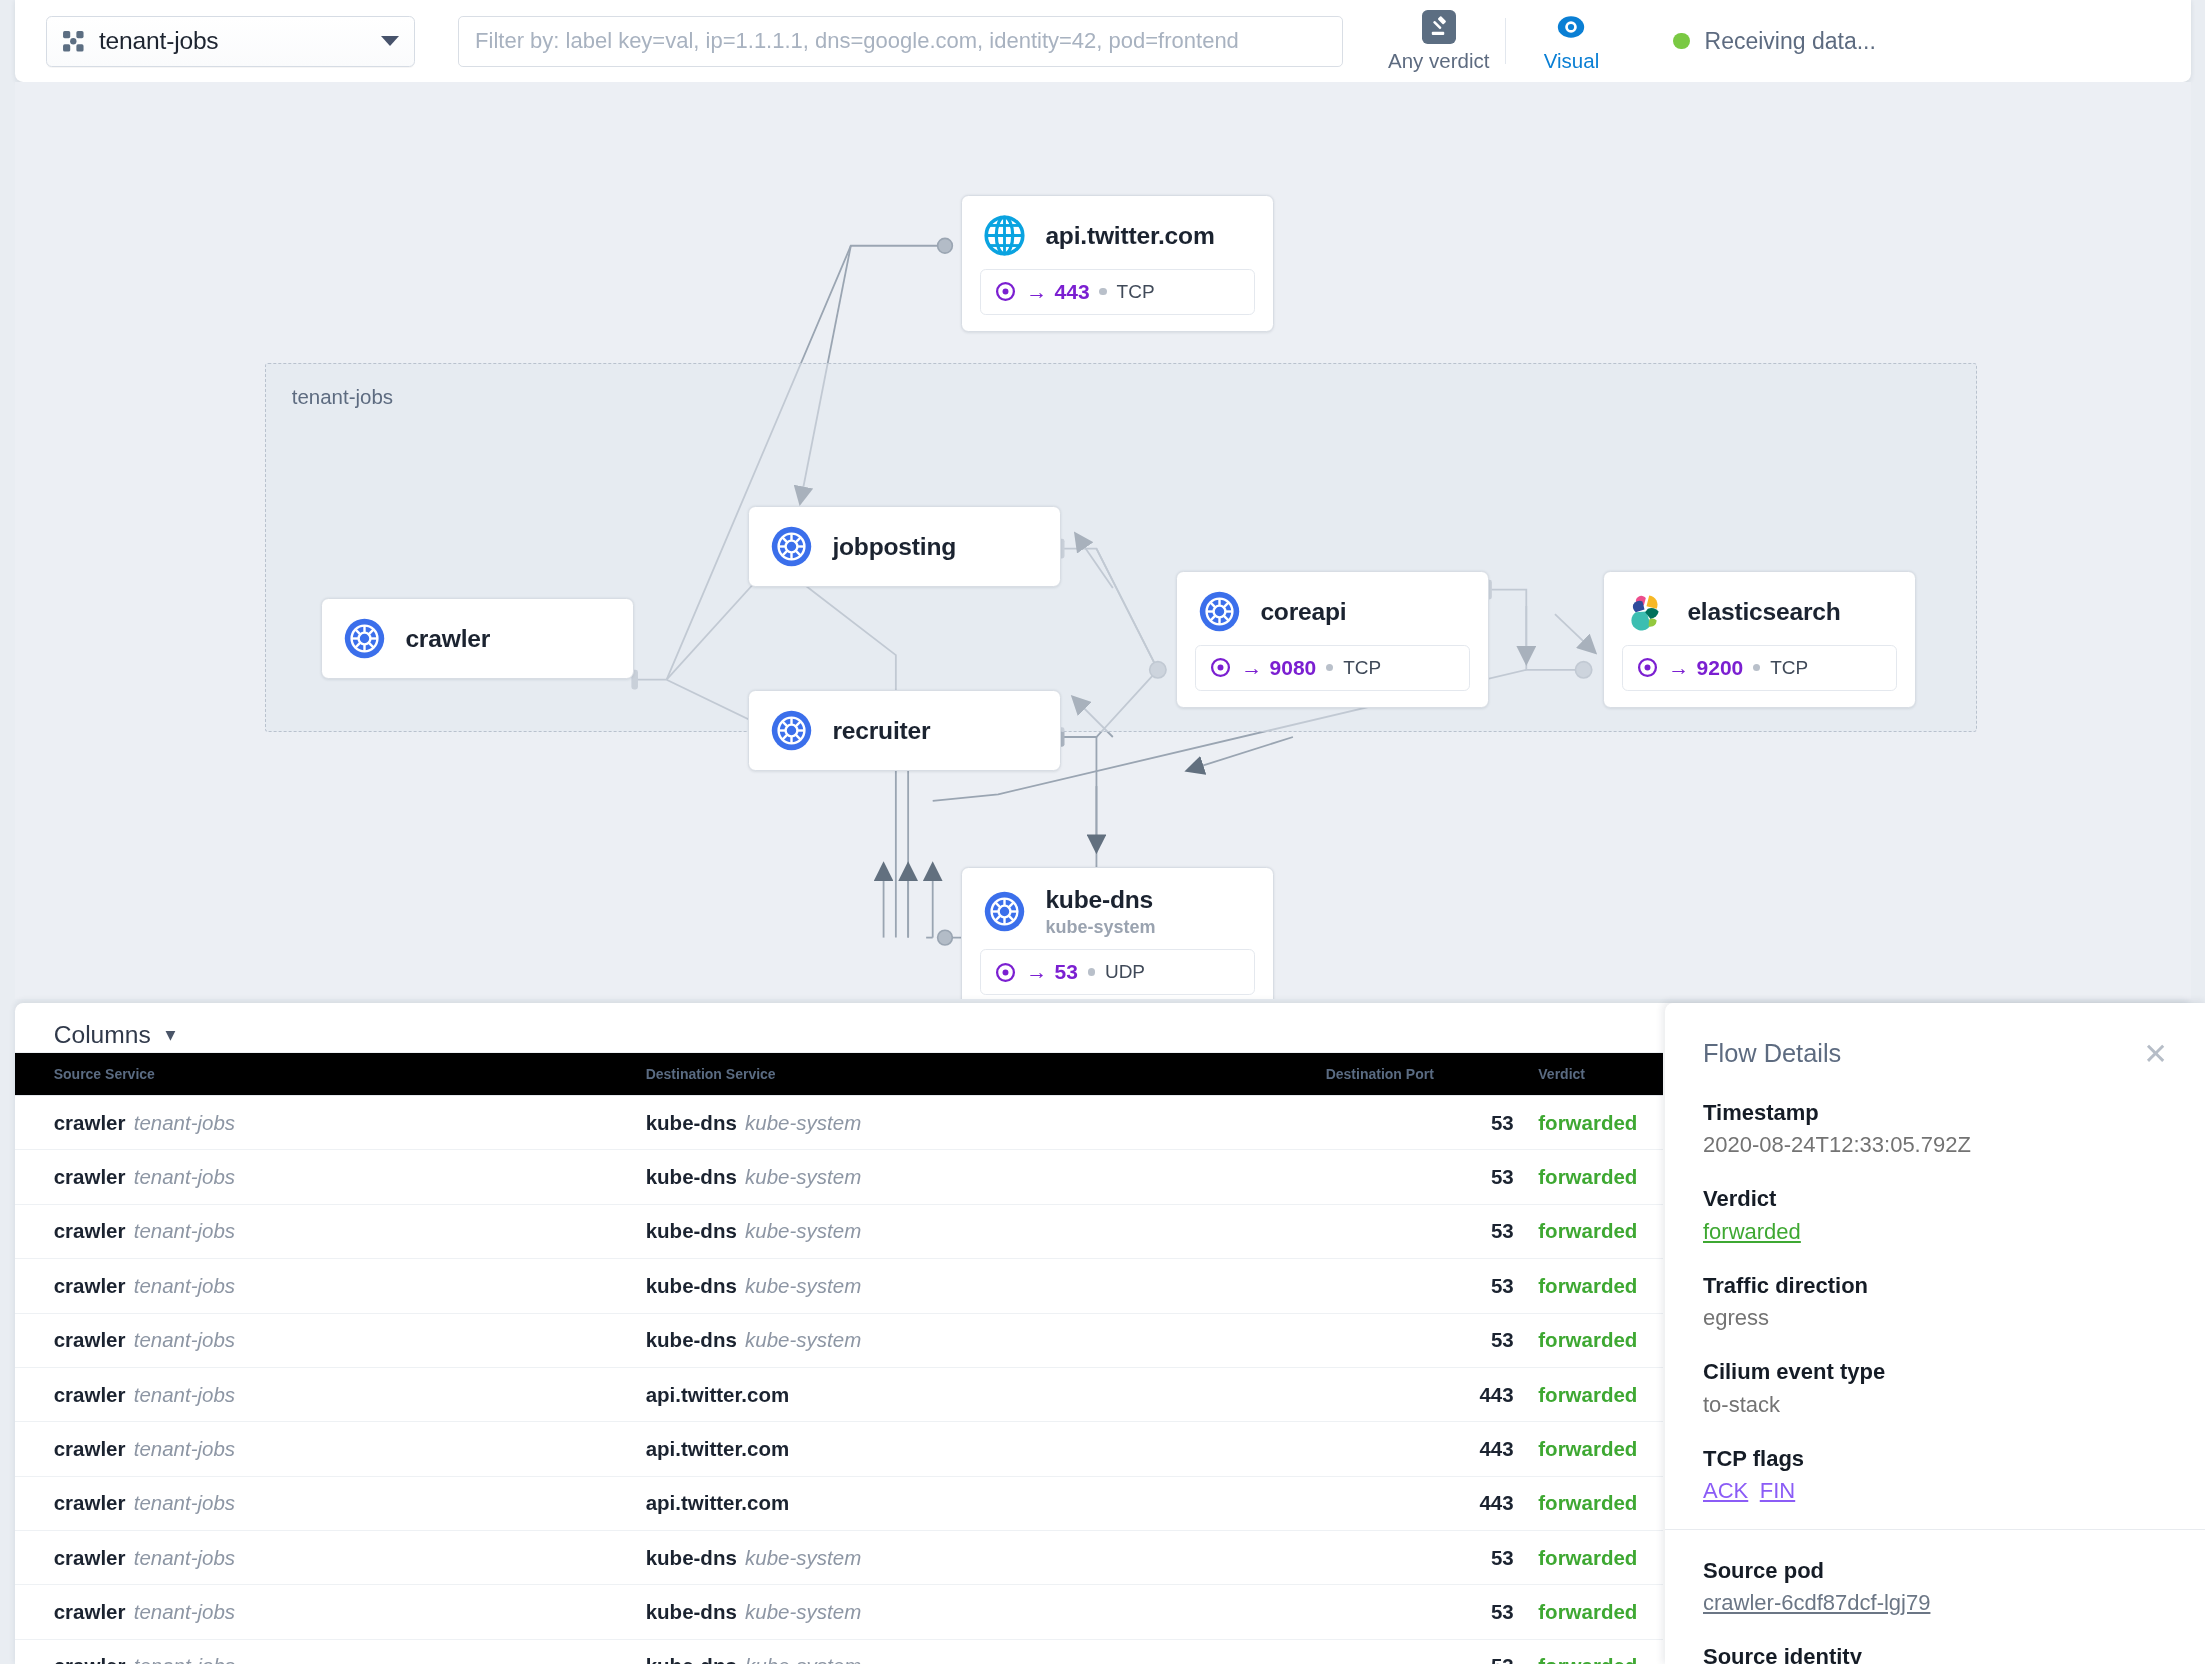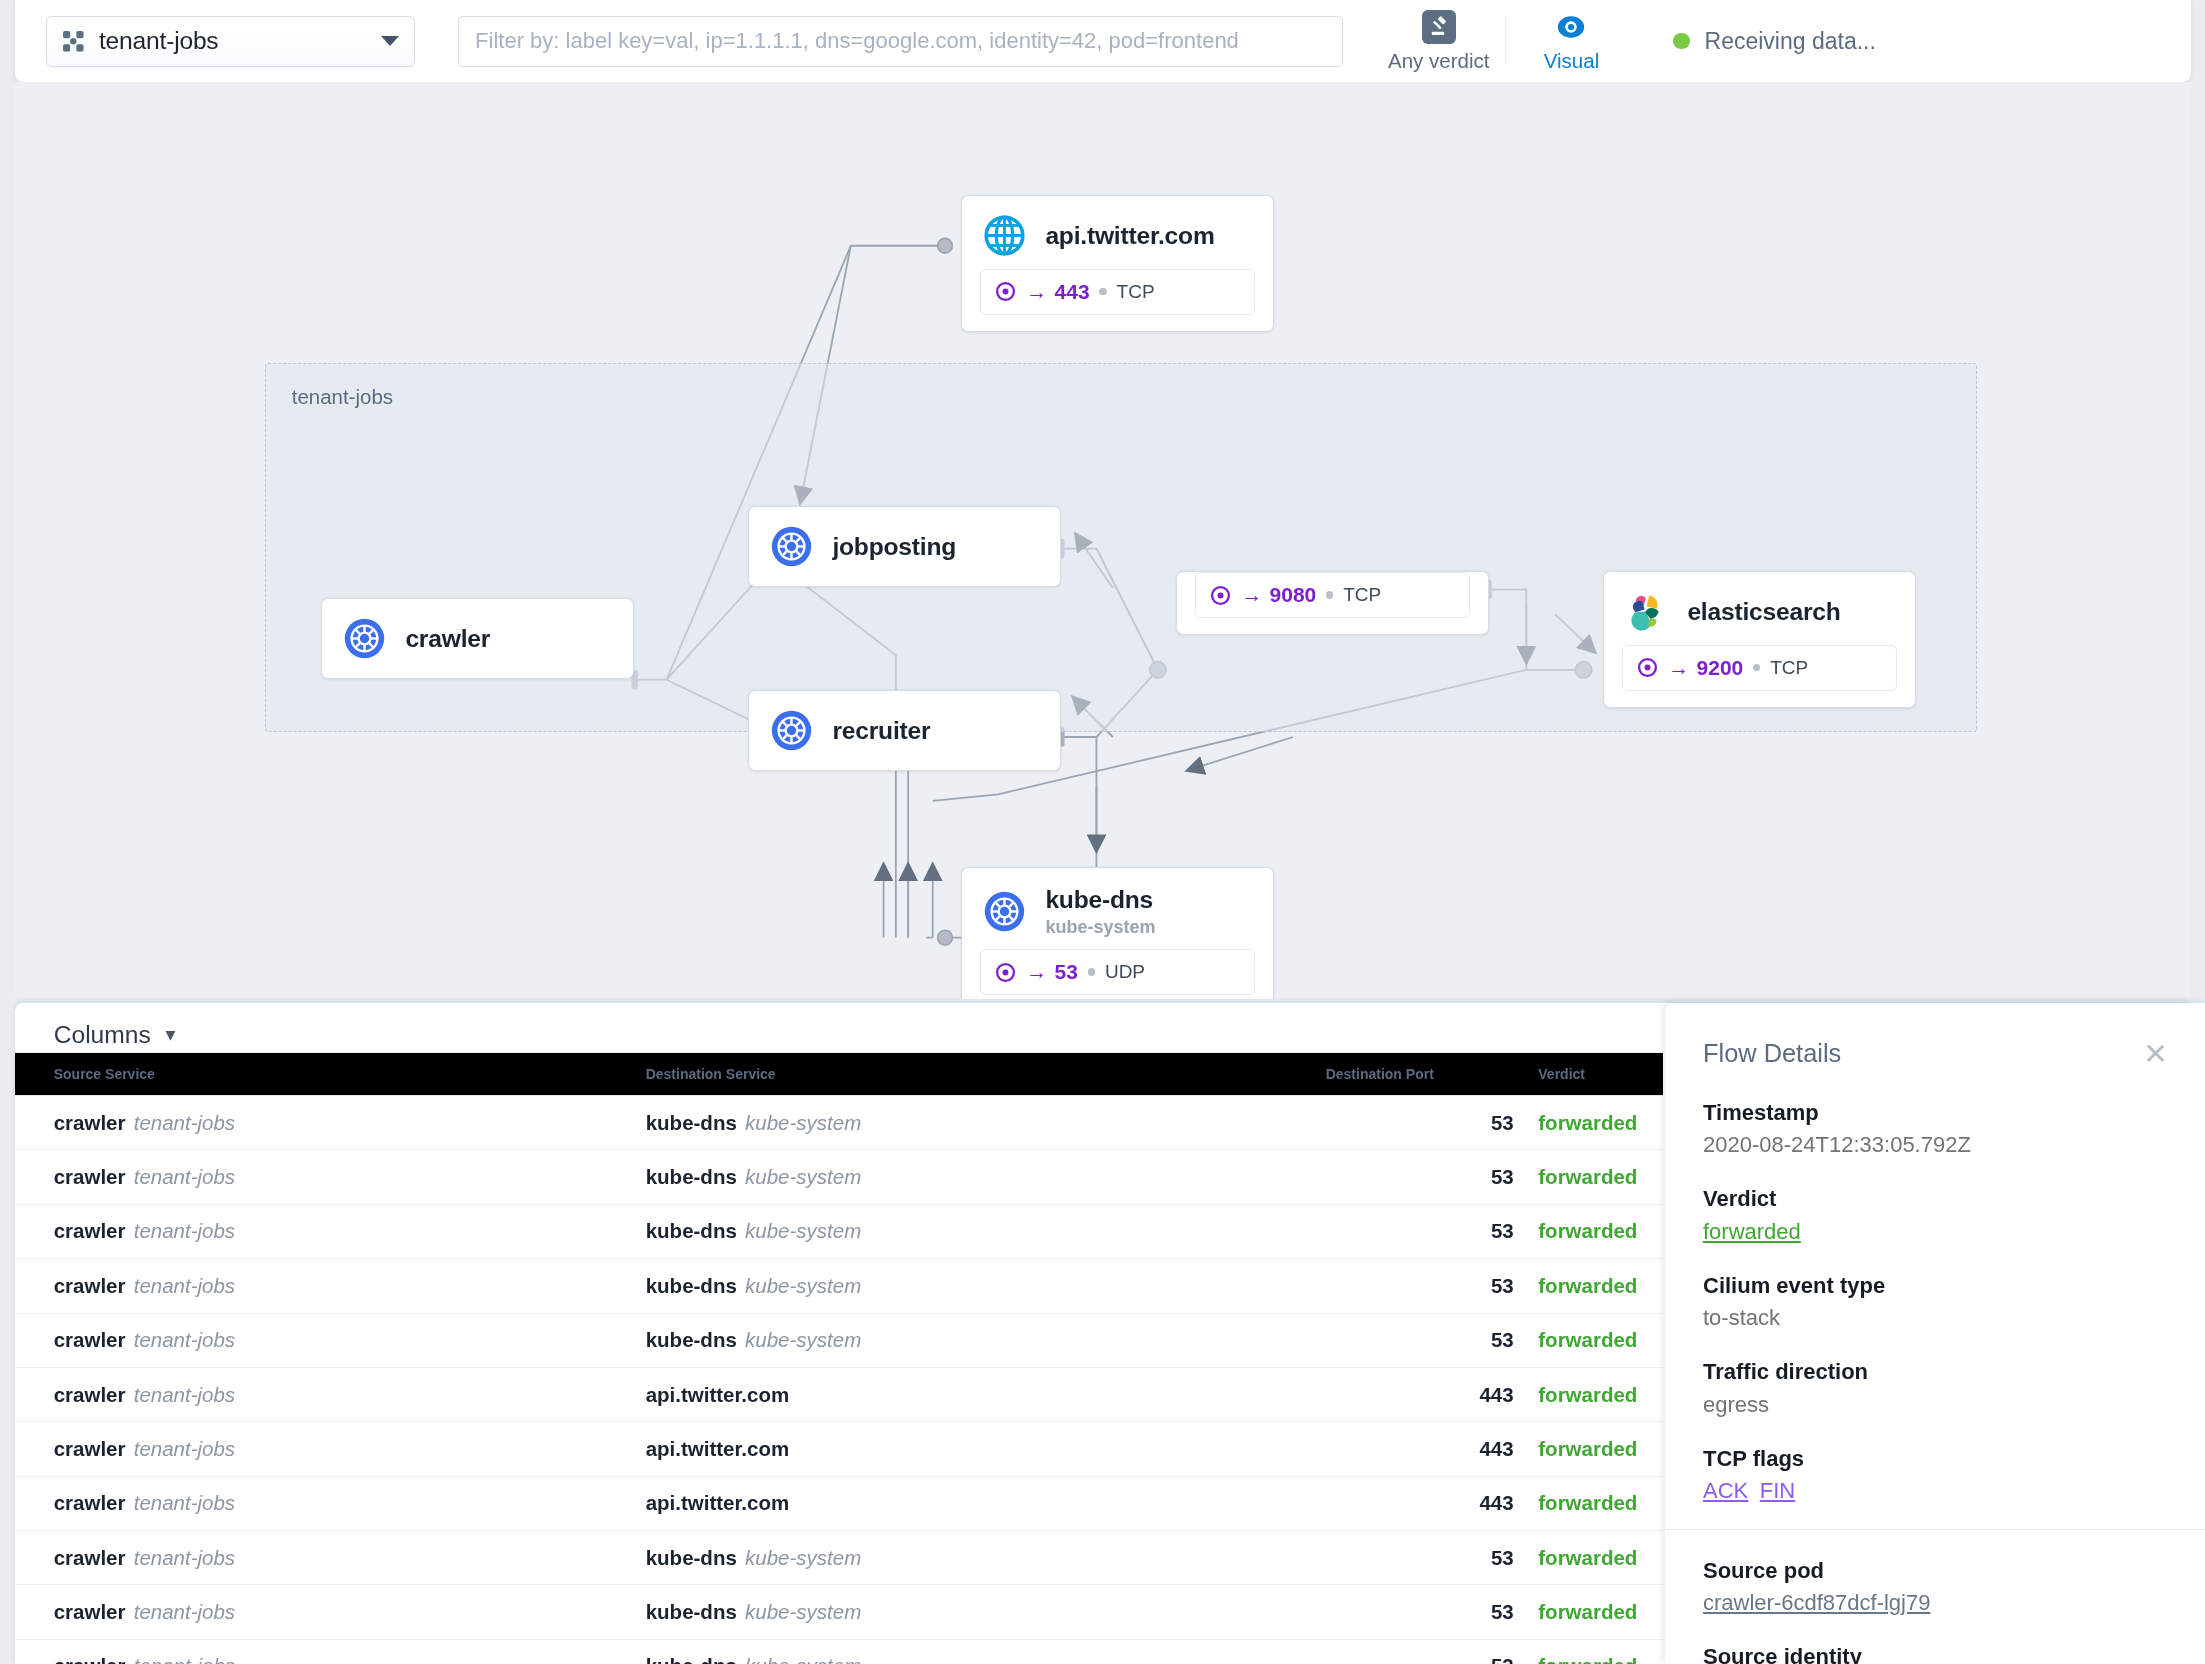--- a/index.html
+++ b/index.html
@@ -367,20 +367,42 @@
             </g>
           </svg>
         </span>
         <span class="node-titles">
           <span class="node-title">recruiter</span>
         </span>
       </div>
     </div>
 
     <div class="node" id="node-coreapi">
+      <div class="node-head with-port">
+        <span class="node-ico">
+          <svg viewBox="0 0 24 24" width="43" height="43">
+            <circle cx="12" cy="12" r="11" fill="#3b6feb"></circle>
+            <g fill="none" stroke="#ffffff" stroke-width="1.35">
+              <circle cx="12" cy="12" r="3.3"></circle>
+              <circle cx="12" cy="12" r="7.2"></circle>
+              <line x1="12" y1="4.8" x2="12" y2="8.7"></line>
+              <line x1="12" y1="15.3" x2="12" y2="19.2"></line>
+              <line x1="4.8" y1="12" x2="8.7" y2="12"></line>
+              <line x1="15.3" y1="12" x2="19.2" y2="12"></line>
+              <line x1="6.9" y1="6.9" x2="9.65" y2="9.65"></line>
+              <line x1="14.35" y1="14.35" x2="17.1" y2="17.1"></line>
+              <line x1="17.1" y1="6.9" x2="14.35" y2="9.65"></line>
+              <line x1="9.65" y1="14.35" x2="6.9" y2="17.1"></line>
+            </g>
+          </svg>
+        </span>
+        <span class="node-titles">
+          <span class="node-title">coreapi</span>
+        </span>
+      </div>
       <div class="port-row">
         <span class="port-target">
           <svg viewBox="0 0 24 24" width="21" height="21">
             <circle cx="12" cy="12" r="9.6" fill="none" stroke="#7b1fd1" stroke-width="2.6"></circle>
             <circle cx="12" cy="12" r="3.4" fill="#7b1fd1"></circle>
           </svg>
         </span>
         <span class="port-arrow">→</span>
         <span class="port-num">9080</span>
         <span class="port-dot"></span>
@@ -551,26 +573,26 @@
     <div class="details-body">
       <div class="dsec">
         <div class="dkey">Timestamp</div>
         <div class="dval">2020-08-24T12:33:05.792Z</div>
       </div>
       <div class="dsec">
         <div class="dkey">Verdict</div>
         <div class="dval green">forwarded</div>
       </div>
       <div class="dsec">
+        <div class="dkey">Traffic direction</div>
+        <div class="dval">egress</div>
+      </div>
+      <div class="dsec">
         <div class="dkey">Cilium event type</div>
         <div class="dval">to-stack</div>
-      </div>
-      <div class="dsec">
-        <div class="dkey">Traffic direction</div>
-        <div class="dval">egress</div>
       </div>
       <div class="dsec tight">
         <div class="dkey">TCP flags</div>
         <div class="flags">
           <span>ACK</span><span>FIN</span>
         </div>
       </div>
       <div class="ddivider"></div>
       <div class="dsec">
         <div class="dkey">Source pod</div>

